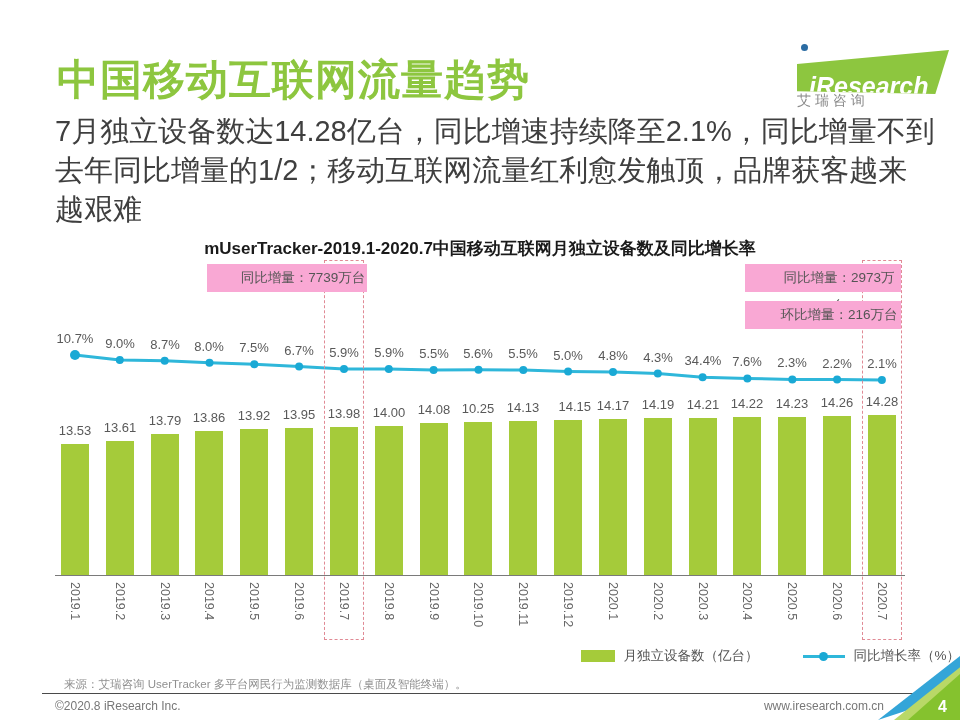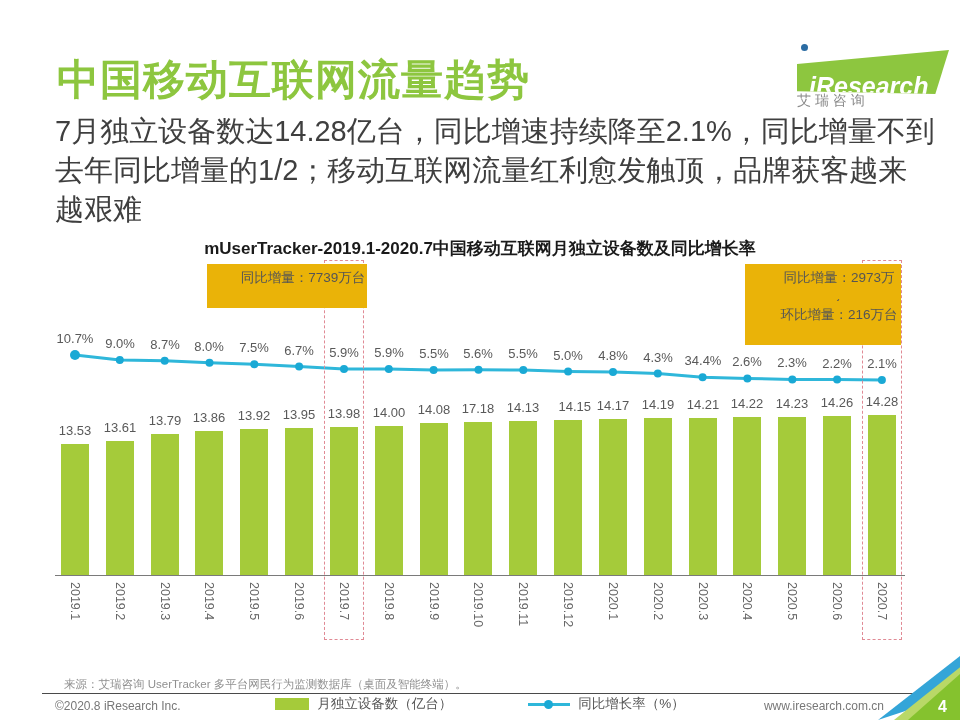--- a/index.html
+++ b/index.html
@@ -18,37 +18,37 @@
              color:#8a8a8a; font-size:14px; letter-spacing:0; white-space:pre; }
 
   
   .subtitle { position:absolute; left:55px; top:112px; width:880px; font-size:29px; line-height:39px; color:#3f3f3f; }
 
   
   .chart-title { position:absolute; left:0; top:237px; width:960px; text-align:center; font-size:17px; font-weight:bold; color:#1a1a1a; }
 
   .highlight-box { position:absolute; top:260px; height:380px; border:1px dashed #e08a95; z-index:2; }
 
-  .anno-box { position:absolute; width:160px; height:44px; background:#eab308; color:#555555;
+  .anno-box { position:absolute; width:160px; height:28px; background:#f9a8d4; color:#555555;
               font-size:13.5px; text-align:center; line-height:28px; z-index:3;padding-left:32px; }
   #anno-l1 { left:207px; top:264px; }
   #anno-l2 { left:207px; top:301px; }
   #anno-r1 { left:745px; top:264px; width:156px; }
   #anno-r2 { left:745px; top:301px; width:156px; }
 
   .bar { position:absolute; width:28px; background:#a5cb3a; z-index:1; }
   .bar-value-label { position:absolute; width:46px; text-align:center; font-size:13px; color:#595959; z-index:1; }
   .growth-label { position:absolute; width:48px; text-align:center; font-size:13px; color:#595959; z-index:1; }
   #line-svg { position:absolute; left:0; top:335px; width:960px; height:60px; z-index:1; }
 
   .axis-line { position:absolute; left:55px; top:575px; width:850px; height:1px; background:#7a7a7a; }
   .x-label { position:absolute; transform:rotate(90deg); transform-origin:0 0; white-space:nowrap;
              font-size:12.5px; color:#666666; }
 
-  .legend { position:absolute; left:0; top:647px; width:960px; display:flex; justify-content:center; gap:76px; align-items:center;margin-top:48px; }
+  .legend { position:absolute; left:0; top:647px; width:960px; display:flex; justify-content:flex-end; gap:45px; align-items:center; }
   .legend-item { display:flex; align-items:center; gap:8px; font-size:13.5px; color:#555555; }
   .swatch-bar { width:34px; height:12px; background:#a5cb3a; display:inline-block; }
   .swatch-line { position:relative; width:42px; height:3px; background:#2fb7da; display:inline-block; }
   .swatch-line-dot { position:absolute; left:16px; top:-3px; width:9px; height:9px; border-radius:50%; background:#1aa9d5; }
 
   
   .source-note { position:absolute; left:64px; top:677px; font-size:11.5px; color:#909090; }
   .footer-divider { position:absolute; left:42px; top:693px; width:876px; height:1px; background:#4a4a4a; }
   .copyright { position:absolute; left:55px; top:699px; font-size:12px; color:#777777; }
   .website { position:absolute; right:76px; top:699px; font-size:12px; color:#777777; }
@@ -106,40 +106,40 @@
       <div class="bar" style="left: 330px; top: 427px; height: 148px; background: rgb(165, 203, 58);"></div>
       <div class="bar-value-label" style="left: 321px; top: 406px;">13.98</div>
       <div class="growth-label" style="left: 320px; top: 345px;">5.9%</div>
       <div class="bar" style="left: 375px; top: 426px; height: 149px; background: rgb(165, 203, 58);"></div>
       <div class="bar-value-label" style="left: 366px; top: 405px;">14.00</div>
       <div class="growth-label" style="left: 365px; top: 345px;">5.9%</div>
       <div class="bar" style="left: 420px; top: 423px; height: 152px; background: rgb(165, 203, 58);"></div>
       <div class="bar-value-label" style="left: 411px; top: 402px;">14.08</div>
       <div class="growth-label" style="left: 410px; top: 346px;">5.5%</div>
       <div class="bar" style="left: 464px; top: 422px; height: 153px; background: rgb(165, 203, 58);"></div>
-      <div class="bar-value-label" style="left: 455px; top: 401px;">17.18</div>
+      <div class="bar-value-label" style="left: 455px; top: 401px;">10.25</div>
       <div class="growth-label" style="left: 454px; top: 346px;">5.6%</div>
       <div class="bar" style="left: 509px; top: 421px; height: 154px; background: rgb(165, 203, 58);"></div>
       <div class="bar-value-label" style="left: 500px; top: 400px;">14.13</div>
       <div class="growth-label" style="left: 499px; top: 346px;">5.5%</div>
       <div class="bar" style="left: 554px; top: 420px; height: 155px; background: rgb(165, 203, 58);"></div>
       <div class="bar-value-label" style="left: 545px; top: 399px; text-align: right;">14.15</div>
       <div class="growth-label" style="left: 544px; top: 348px;">5.0%</div>
       <div class="bar" style="left: 599px; top: 419px; height: 156px; background: rgb(165, 203, 58);"></div>
       <div class="bar-value-label" style="left: 590px; top: 398px;">14.17</div>
       <div class="growth-label" style="left: 589px; top: 348px;">4.8%</div>
       <div class="bar" style="left: 644px; top: 418px; height: 157px; background: rgb(165, 203, 58);"></div>
       <div class="bar-value-label" style="left: 635px; top: 397px;">14.19</div>
       <div class="growth-label" style="left: 634px; top: 350px;">4.3%</div>
       <div class="bar" style="left: 689px; top: 418px; height: 157px; background: rgb(165, 203, 58);"></div>
       <div class="bar-value-label" style="left: 680px; top: 397px;">14.21</div>
       <div class="growth-label" style="left: 679px; top: 353px;">34.4%</div>
       <div class="bar" style="left: 733px; top: 417px; height: 158px; background: rgb(165, 203, 58);"></div>
       <div class="bar-value-label" style="left: 724px; top: 396px;">14.22</div>
-      <div class="growth-label" style="left: 723px; top: 354px;">2.6%</div>
+      <div class="growth-label" style="left: 723px; top: 354px;">7.6%</div>
       <div class="bar" style="left: 778px; top: 417px; height: 158px; background: rgb(165, 203, 58);"></div>
       <div class="bar-value-label" style="left: 769px; top: 396px;">14.23</div>
       <div class="growth-label" style="left: 768px; top: 355px;">2.3%</div>
       <div class="bar" style="left: 823px; top: 416px; height: 159px; background: rgb(165, 203, 58);"></div>
       <div class="bar-value-label" style="left: 814px; top: 395px;">14.26</div>
       <div class="growth-label" style="left: 813px; top: 356px;">2.2%</div>
       <div class="bar" style="left: 868px; top: 415px; height: 160px; background: rgb(165, 203, 58);"></div>
       <div class="bar-value-label" style="left: 859px; top: 394px;">14.28</div>
       <div class="growth-label" style="left: 858px; top: 356px;">2.1%</div>
     </div>

